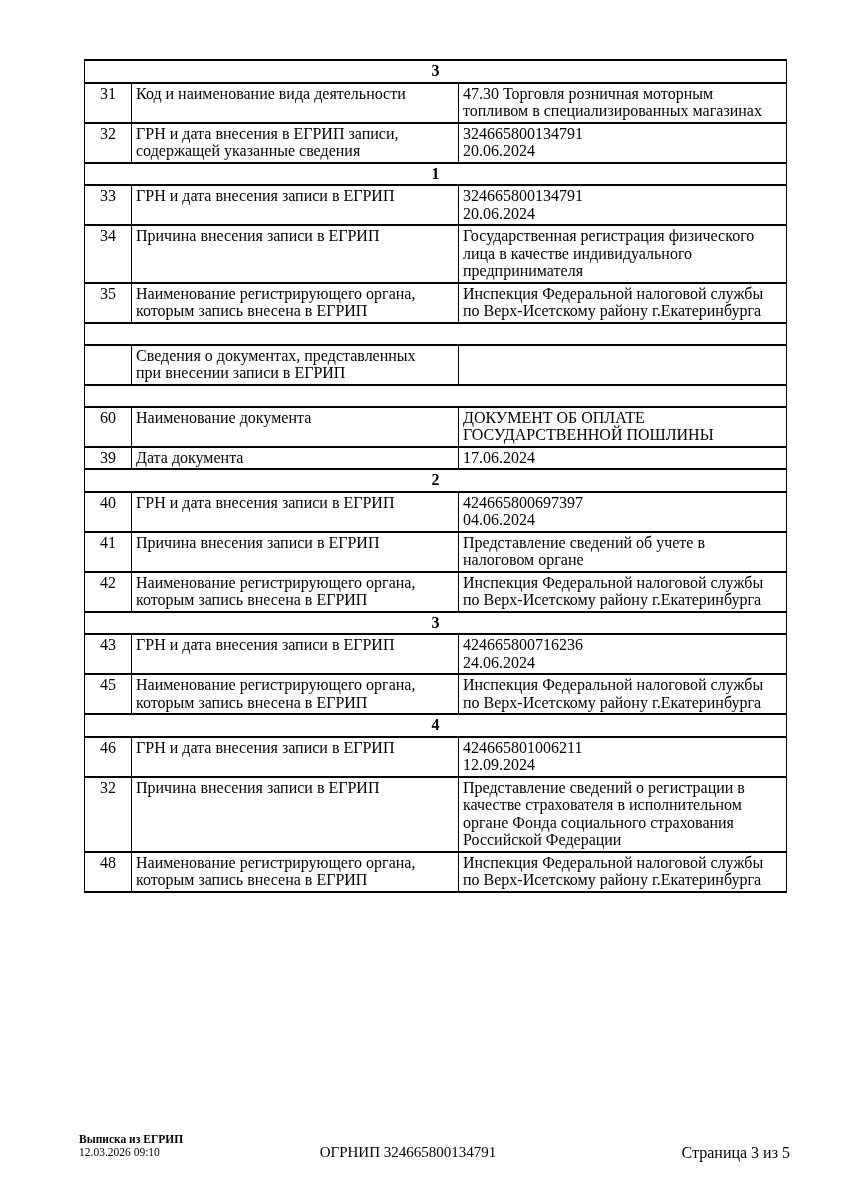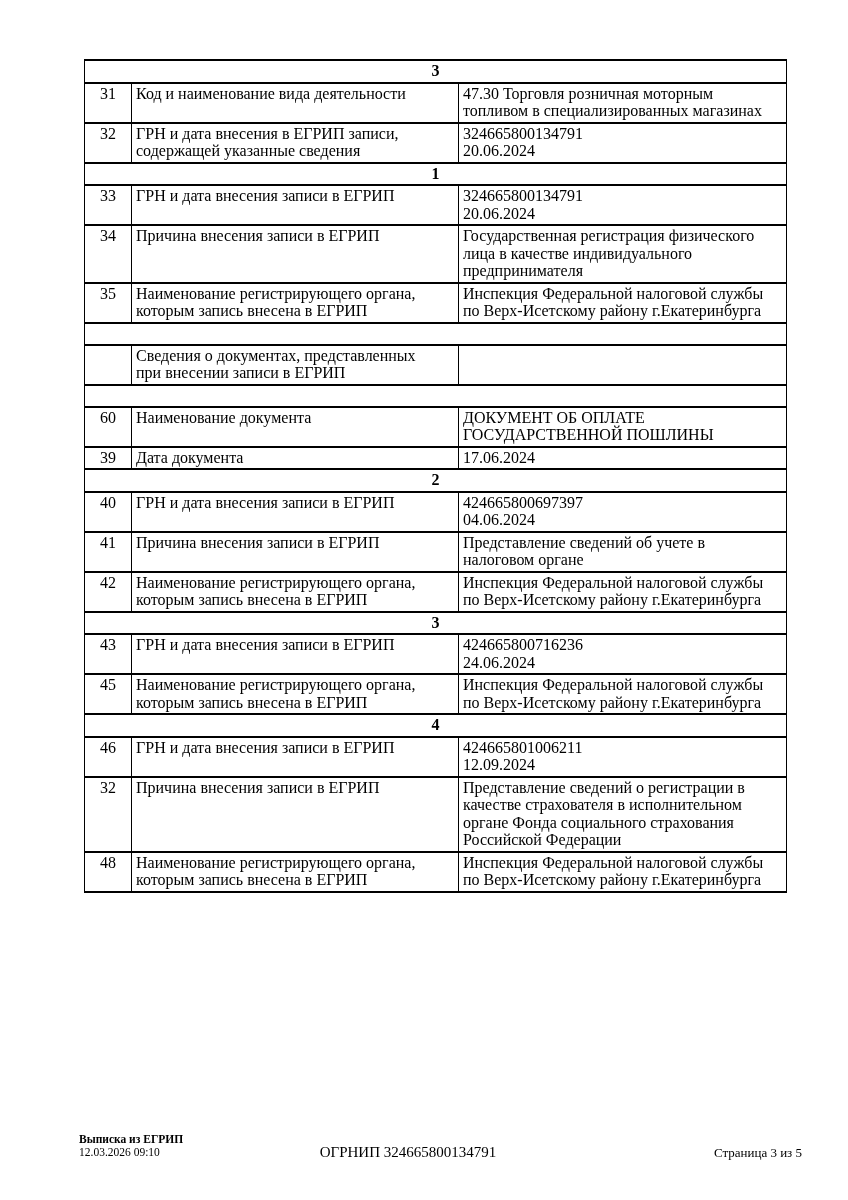--- a/index.html
+++ b/index.html
@@ -66,23 +66,23 @@
     position: absolute;
     left: 0;
     top: 1146px;
     width: 816px;
     text-align: center;
     font-size: 15px;
     line-height: 13px;
   }
   .footer-right {
     position: absolute;
-    right: 46px;
+    right: 58px;
     top: 1146px;
-    font-size: 13px;
+    font-size: 16px;
     line-height: 13px;
     text-align: right;
   }
 </style>
 </head>
 <body>
 
 <table class="egrip-table">
   <colgroup>
     <col class="c-num">

